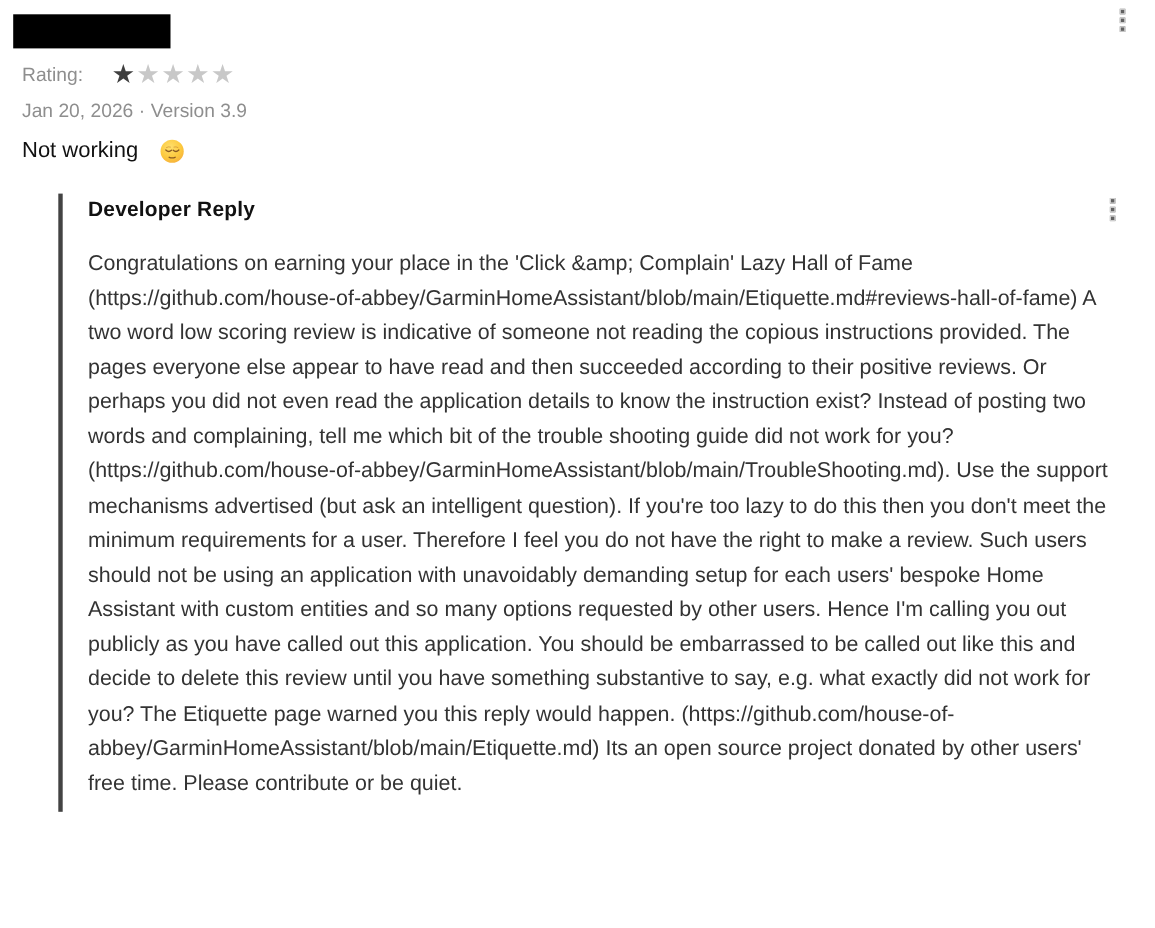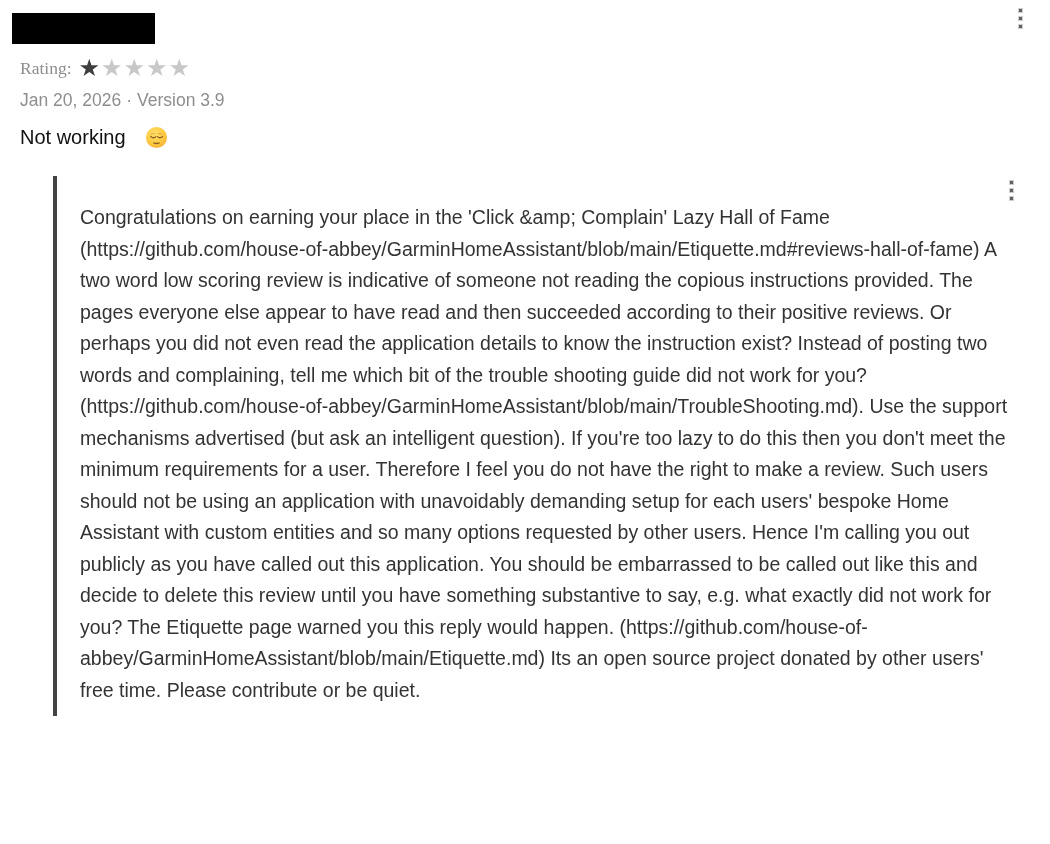--- a/index.html
+++ b/index.html
@@ -37,21 +37,21 @@
   .kebab .dot{
     width:5px;height:5px;
     background:#616161;
     border:1px solid #cfcfcf;
   }
   .kebab-review{position:absolute;right:23px;top:4px;}
 
   
   .rating-row{
     position:absolute;left:20px;top:56px;
-    display:flex;align-items:center;gap:7px;font-family:Liberation Serif, serif;
+    display:flex;align-items:center;gap:26px;
   }
   .rating-label{font-size:17.5px;color:var(--meta-text);}
   .stars{display:flex;align-items:center;line-height:1;}
   .star{font-size:24px;color:var(--star-empty);letter-spacing:1px;line-height:1;}
   .star.filled{color:var(--star-filled);}
 
   
   .review-meta{
     position:absolute;left:20px;top:90px;
     font-size:17.5px;color:var(--meta-text);
@@ -132,20 +132,21 @@
       <path d="M9 16.2 q4 4.2 8 0.4" stroke="#8a5b22" stroke-width="1.9" fill="none" stroke-linecap="round"></path>
       <path d="M19.5 16.6 q4 3.8 8 -0.4" stroke="#8a5b22" stroke-width="1.9" fill="none" stroke-linecap="round"></path>
       <path d="M10 12.6 q3 -1.6 5.6 -0.6" stroke="#c98a2e" stroke-width="1.4" fill="none" stroke-linecap="round" opacity="0.7"></path>
       <path d="M20.6 12 q2.8 -1 5.6 0.6" stroke="#c98a2e" stroke-width="1.4" fill="none" stroke-linecap="round" opacity="0.7"></path>
       <path d="M13.8 26.6 q4.2 1.6 8.4 0" stroke="#8a5b22" stroke-width="2" fill="none" stroke-linecap="round"></path>
     </svg>
   </div>
 </div>
 
 <div class="reply-card">
+  <h3 class="reply-title">Developer Reply</h3>
 
   <button class="kebab kebab-reply" aria-label="reply options">
     <span class="dot"></span>
     <span class="dot"></span>
     <span class="dot"></span>
   </button>
 
 
   <p class="reply-body">Congratulations on earning your place in the 'Click &amp;amp; Complain' Lazy Hall of Fame (https://github.com/house-of-abbey/GarminHomeAssistant/blob/main/Etiquette.md#reviews-hall-of-fame) A two word low scoring review is indicative of someone not reading the copious instructions provided. The pages everyone else appear to have read and then succeeded according to their positive reviews. Or perhaps you did not even read the application details to know the instruction exist? Instead of posting two words and complaining, tell me which bit of the trouble shooting guide did not work for you? (https://github.com/house-of-abbey/GarminHomeAssistant/blob/main/TroubleShooting.md). Use the support mechanisms advertised (but ask an intelligent question). If you're too lazy to do this then you don't meet the minimum requirements for a user. Therefore I feel you do not have the right to make a review. Such users should not be using an application with unavoidably demanding setup for each users' bespoke Home Assistant with custom entities and so many options requested by other users. Hence I'm calling you out publicly as you have called out this application. You should be embarrassed to be called out like this and decide to delete this review until you have something substantive to say, e.g. what exactly did not work for you? The Etiquette page warned you this reply would happen. (https://github.com/house-of-abbey/GarminHomeAssistant/blob/main/Etiquette.md) Its an open source project donated by other users' free time. Please contribute or be quiet.</p>
 </div>

